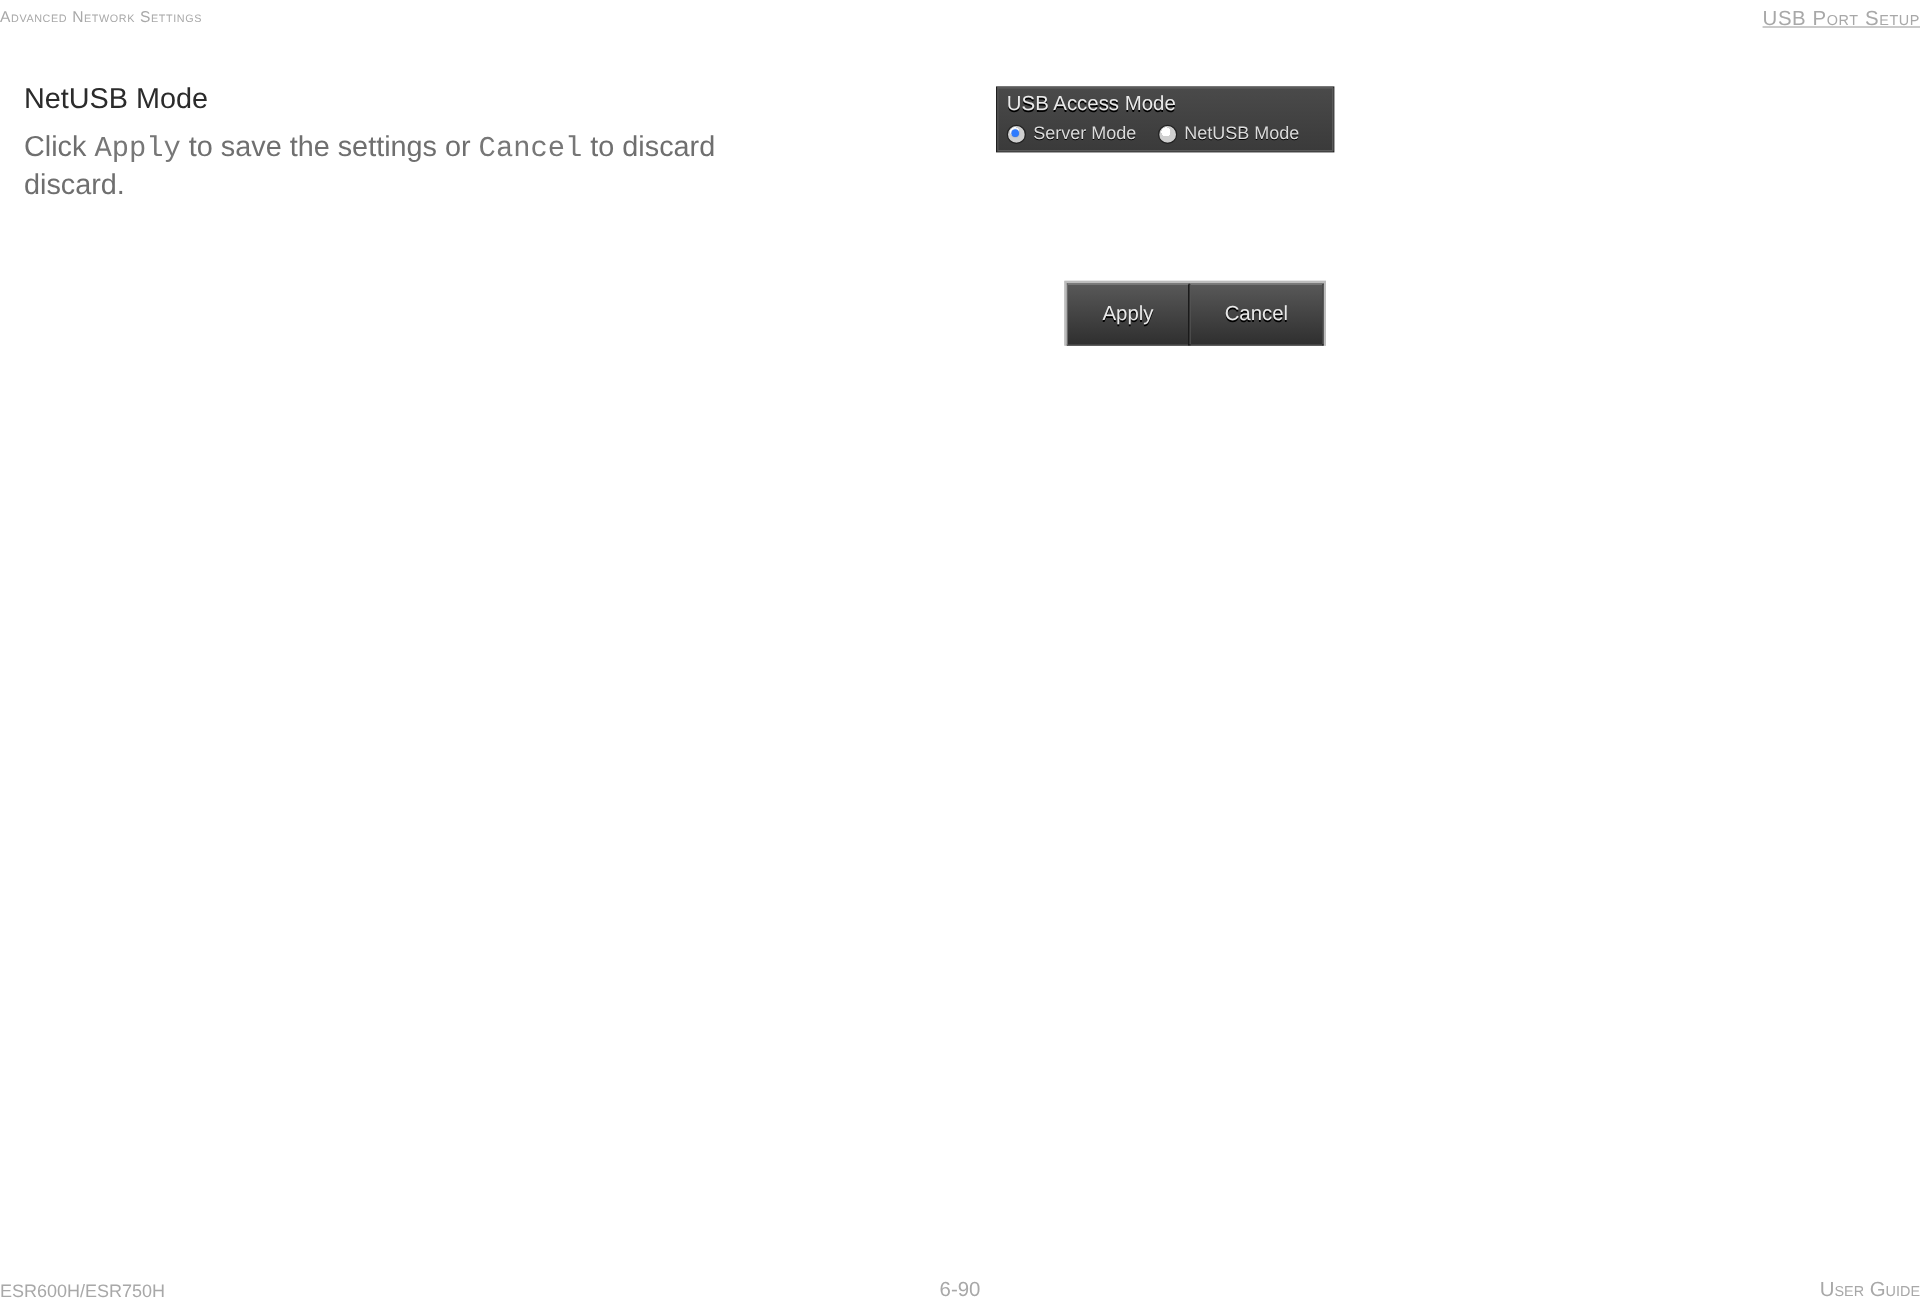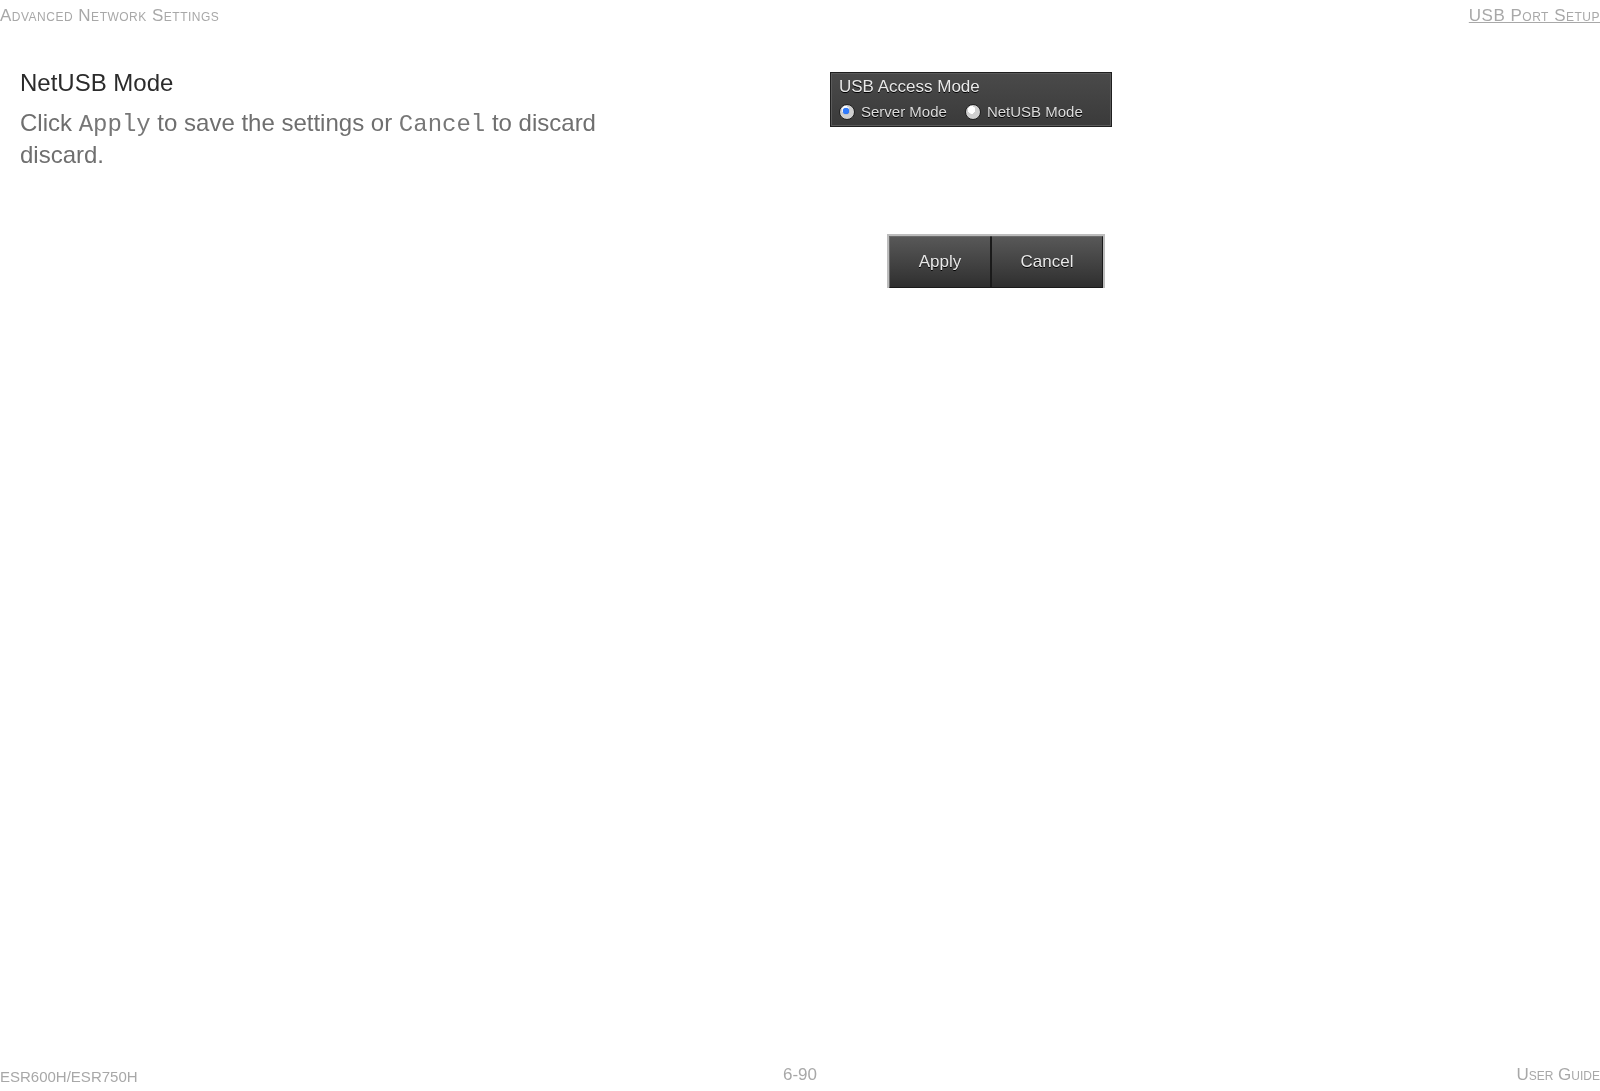--- a/index.html
+++ b/index.html
@@ -10,21 +10,21 @@
     background: #ffffff;
     font-family: Arial, Helvetica, sans-serif;
     color: #6f6f6f;
     position: relative;
     overflow: hidden;
   }
   .header-left {
     position: absolute;
     top: 6px;
     left: 0;
-    font-size: 17px;
+    font-size: 13px;
     letter-spacing: 0.5px;
     color: #a8a8a8;
     font-variant: small-caps;
   }
   .header-right {
     position: absolute;
     top: 6px;
     right: 0;
     font-size: 17px;
     letter-spacing: 0.5px;

